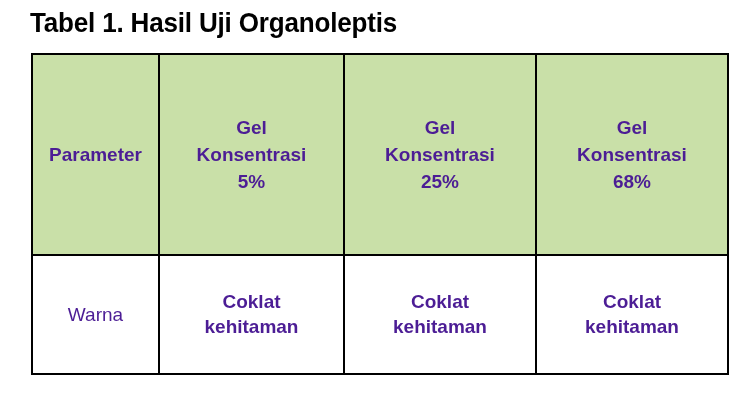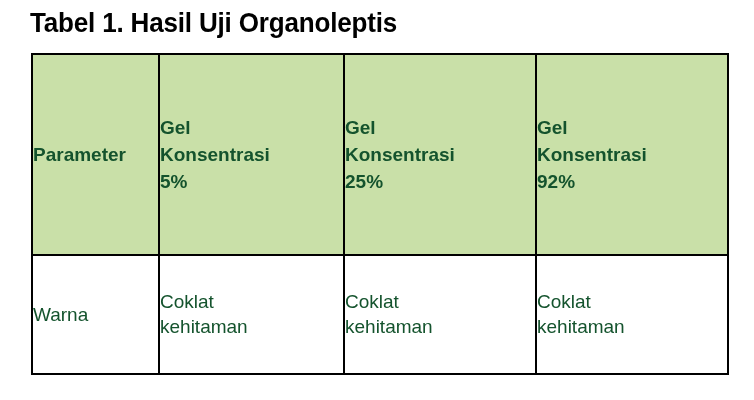--- a/index.html
+++ b/index.html
@@ -49,26 +49,26 @@
   table.organoleptic-table {
     width: 696px;
     height: 322px;
     border-collapse: collapse;
     table-layout: fixed;
     background: #ffffff;
   }
 
   table.organoleptic-table td {
     border: 2.5px solid #000000;
-    text-align: left;
+    text-align: center;
     vertical-align: middle;
     padding: 2px 0;
     font-size: 19px;
     line-height: 25px;
-    color: #14532d;
+    color: #4c1d95;
   }
 
   
   col.c-param { width: 127px; }
   col.c-g5    { width: 185px; }
   col.c-g10   { width: 192px; }
   col.c-g15   { width: 192px; }
 
   
   tr.header-row td {
@@ -84,21 +84,21 @@
     background: #ffffff;
   }
   tr.row-warna td  { height: 73px; }
   tr.row-aroma td  { height: 60px; }
   tr.row-bentuk td { height: 62px; }
 
   td.param-cell {
     font-weight: 400;
   }
   td.value-cell {
-    font-weight: 400;
+    font-weight: 700;
     margin-top: 8px;
   }
 
   .cell-line { display: block; }
 </style>
 </head>
 <body>
 
 <div class="page">
 
@@ -124,21 +124,21 @@
             <span class="cell-line">5%</span>
           </td>
           <td class="param-cell">
             <span class="cell-line">Gel</span>
             <span class="cell-line">Konsentrasi</span>
             <span class="cell-line">25%</span>
           </td>
           <td class="param-cell">
             <span class="cell-line">Gel</span>
             <span class="cell-line">Konsentrasi</span>
-            <span class="cell-line">92%</span>
+            <span class="cell-line">68%</span>
           </td>
         </tr>
 
         <tr class="body-row row-warna">
           <td class="param-cell">Warna</td>
           <td class="value-cell">
             <span class="cell-line">Coklat</span>
             <span class="cell-line">kehitaman</span>
           </td>
           <td class="value-cell">

